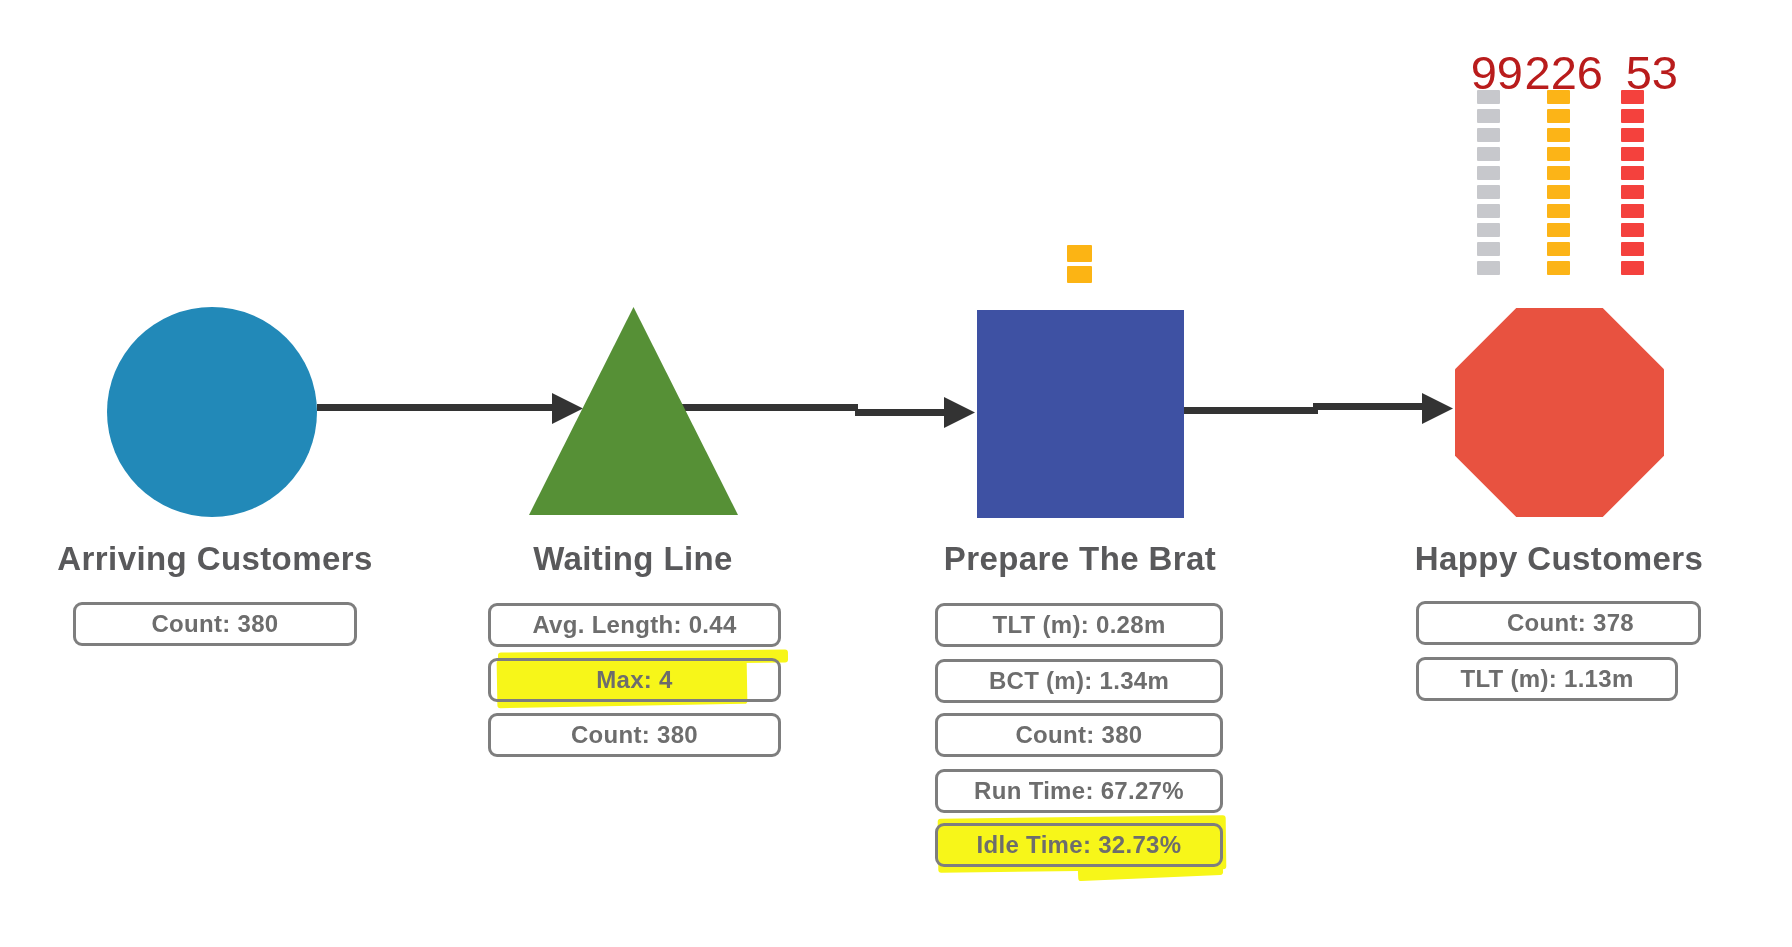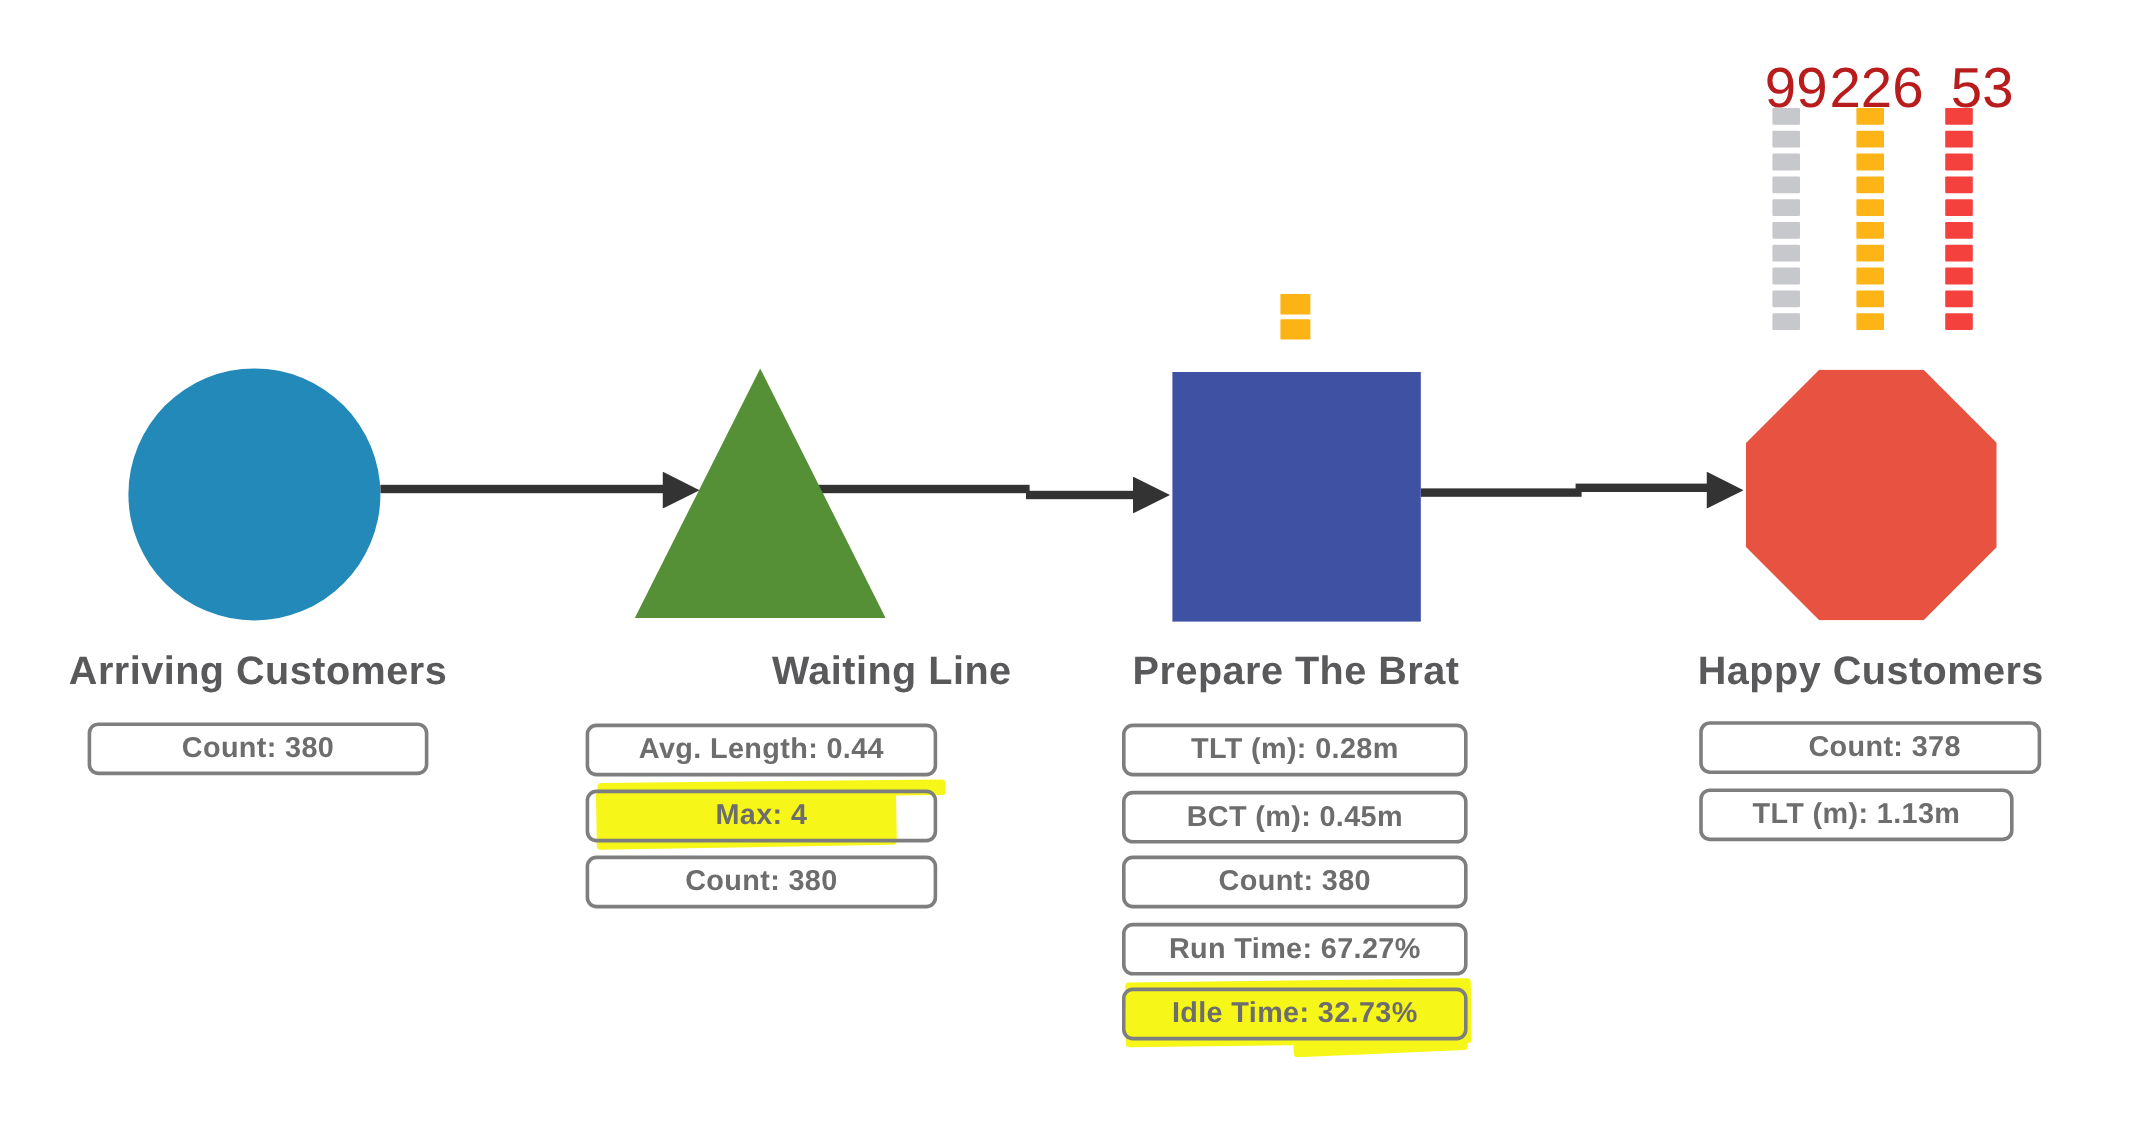--- a/index.html
+++ b/index.html
@@ -76,37 +76,37 @@
   <div class="shape shape-triangle" style="--c: #569036;"></div>
   <div class="shape shape-square" style="--c: #3e51a3;"></div>
   <div class="shape shape-octagon" style="--c: #e85240;"></div>
 
   <div class="buffer-col" style="--c: #fcb414;">
       <div class="block"></div>
       <div class="block"></div>
     </div>
 
   <div class="node-label" style="left:5px;">Arriving Customers</div>
-  <div class="node-label" style="left:423px;text-align:right;">Waiting Line</div>
+  <div class="node-label" style="left:423px;">Waiting Line</div>
   <div class="node-label" style="left:870px;">Prepare The Brat</div>
   <div class="node-label" style="left:1349px;">Happy Customers</div>
 
   <div class="hl" style="left: 498px; top: 651px; width: 290px; height: 13px; transform: rotate(-0.6deg); --c: #f7f619;"></div>
   <div class="hl" style="left: 497px; top: 658px; width: 250px; height: 48px; transform: rotate(-1deg); --c: #f7f619;"></div>
   <div class="hl" style="left: 938px; top: 817px; width: 288px; height: 54px; transform: rotate(-0.7deg); --c: #f7f619;"></div>
   <div class="hl" style="left: 1078px; top: 865px; width: 145px; height: 13px; transform: rotate(-2.5deg); --c: #f7f619;"></div>
 
   <div class="stat-box" style="left:73px;top:602px;width:284px;">Count: 380</div>
 
   <div class="stat-box" style="left:488px;top:603px;width:293px;">Avg. Length: 0.44</div>
   <div class="stat-box" style="left:488px;top:658px;width:293px;">Max: 4</div>
   <div class="stat-box" style="left:488px;top:713px;width:293px;">Count: 380</div>
 
   <div class="stat-box" style="left:935px;top:603px;width:288px;text-align:right;">TLT (m): 0.28m</div>
-  <div class="stat-box" style="left:935px;top:659px;width:288px;">BCT (m): 0.45m</div>
+  <div class="stat-box" style="left:935px;top:659px;width:288px;">BCT (m): 1.34m</div>
   <div class="stat-box" style="left:935px;top:713px;width:288px;">Count: 380</div>
   <div class="stat-box" style="left:935px;top:769px;width:288px;">Run Time: 67.27%</div>
   <div class="stat-box" style="left:935px;top:823px;width:288px;">Idle Time: 32.73%</div>
 
   <div class="stat-box" style="left:1416px;top:601px;width:285px;padding-left:24px;">Count: 378</div>
   <div class="stat-box" style="left:1416px;top:657px;width:262px;">TLT (m): 1.13m</div>
 
   <div class="col-value" style="left:1433px;">99</div>
   <div class="col-value" style="left:1513px;">226</div>
   <div class="col-value" style="left:1588px;">53</div>

